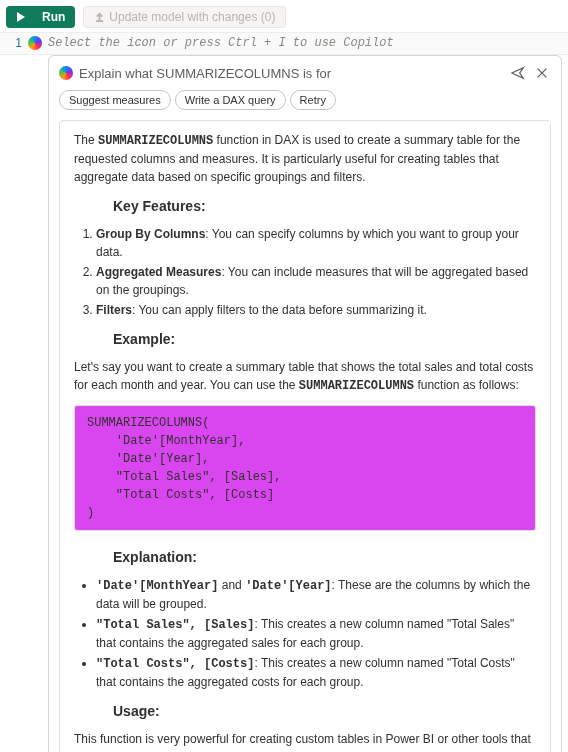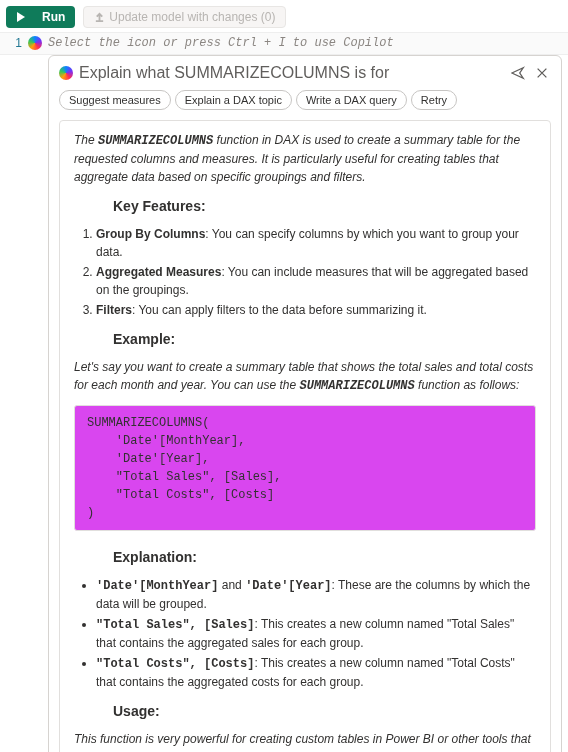--- a/index.html
+++ b/index.html
@@ -79,21 +79,21 @@
   .panel-head {
     display: flex;
     align-items: center;
     gap: 6px;
     padding: 8px 10px 8px 10px;
   }
   .panel-head input {
     flex: 1;
     border: none;
     outline: none;
-    font-size: 16px;
+    font-size: 13px;
     color: #605e5c;
     background: transparent;
   }
   .icon-btn { background: none; border: none; cursor: pointer; padding: 2px; display: inline-flex; }
   .icon-btn svg { width: 14px; height: 14px; stroke: #605e5c; fill: none; stroke-width: 1.5; }
   .chips {
     display: flex;
     gap: 4px;
     padding: 0 10px 10px 10px;
   }
@@ -108,21 +108,21 @@
   }
   .content {
     border: 1px solid #e1dfdd;
     border-radius: 4px;
     margin: 0 10px 8px 10px;
     padding: 10px 14px 8px 14px;
     font-size: 12px;
     line-height: 1.5;
     color: #323130;
   }
-  .content p { margin-bottom: 10px; font-style: italic; }
+  .content p { margin-bottom: 10px; }
   .content h3 {
     font-size: 14px;
     font-weight: 700;
     margin: 4px 0 8px 0;
     padding-left: 39px;
   }
   .content ol, .content ul {
     padding-left: 22px;
     margin-bottom: 10px;
   }
@@ -179,21 +179,20 @@
           </svg>
       </button>
       <button class="icon-btn">
         <svg viewBox="0 0 16 16">
             <path d="M3 3 L13 13 M13 3 L3 13"></path>
           </svg>
       </button>
     </div>
     <div class="chips">
       <button class="chip">Suggest measures</button>
-      <button class="chip">Explain a DAX topic</button>
       <button class="chip">Write a DAX query</button>
       <button class="chip">Retry</button>
     </div>
 
     <div class="content">
       <p>
         <span>The </span><span class="code-inline">SUMMARIZECOLUMNS</span><span> function in DAX is used to create a summary table for the requested columns and measures. It is particularly useful for creating tables that aggregate data based on specific groupings and filters.</span>
       </p>
       <h3>Key Features:</h3>
       <ol>

